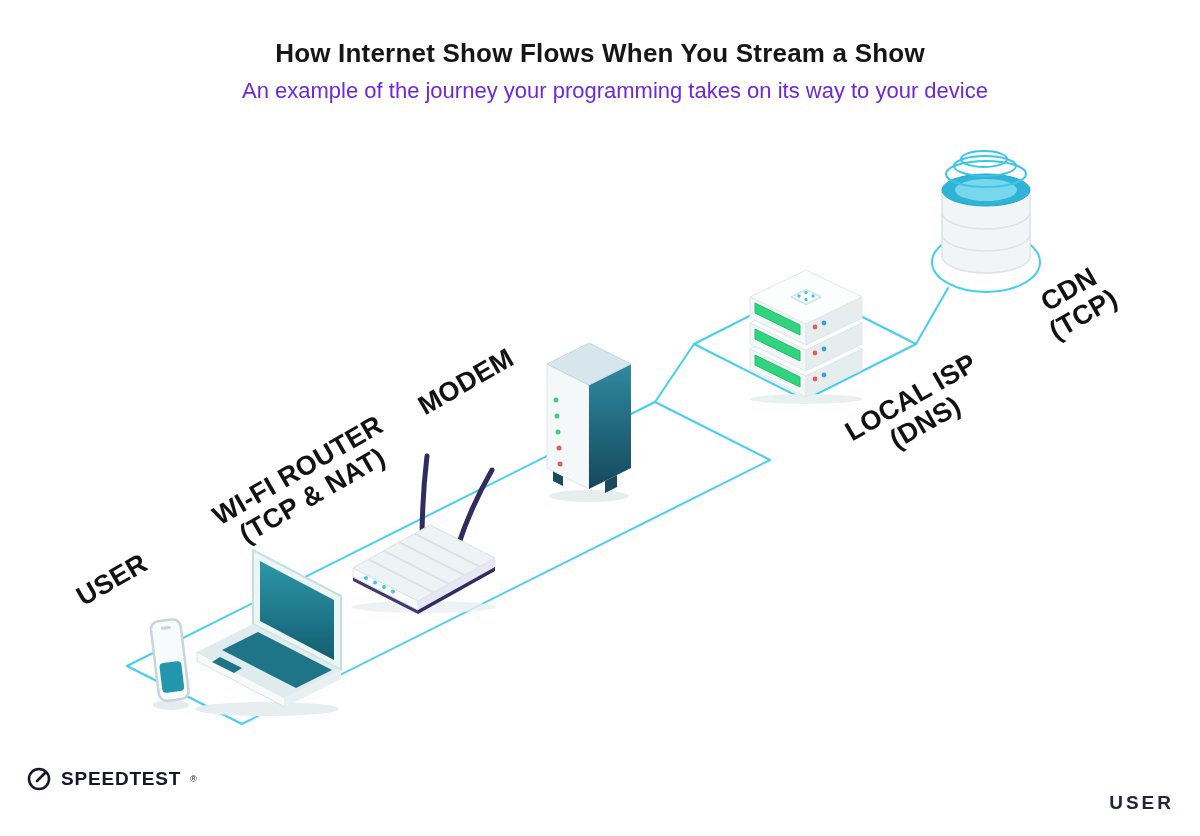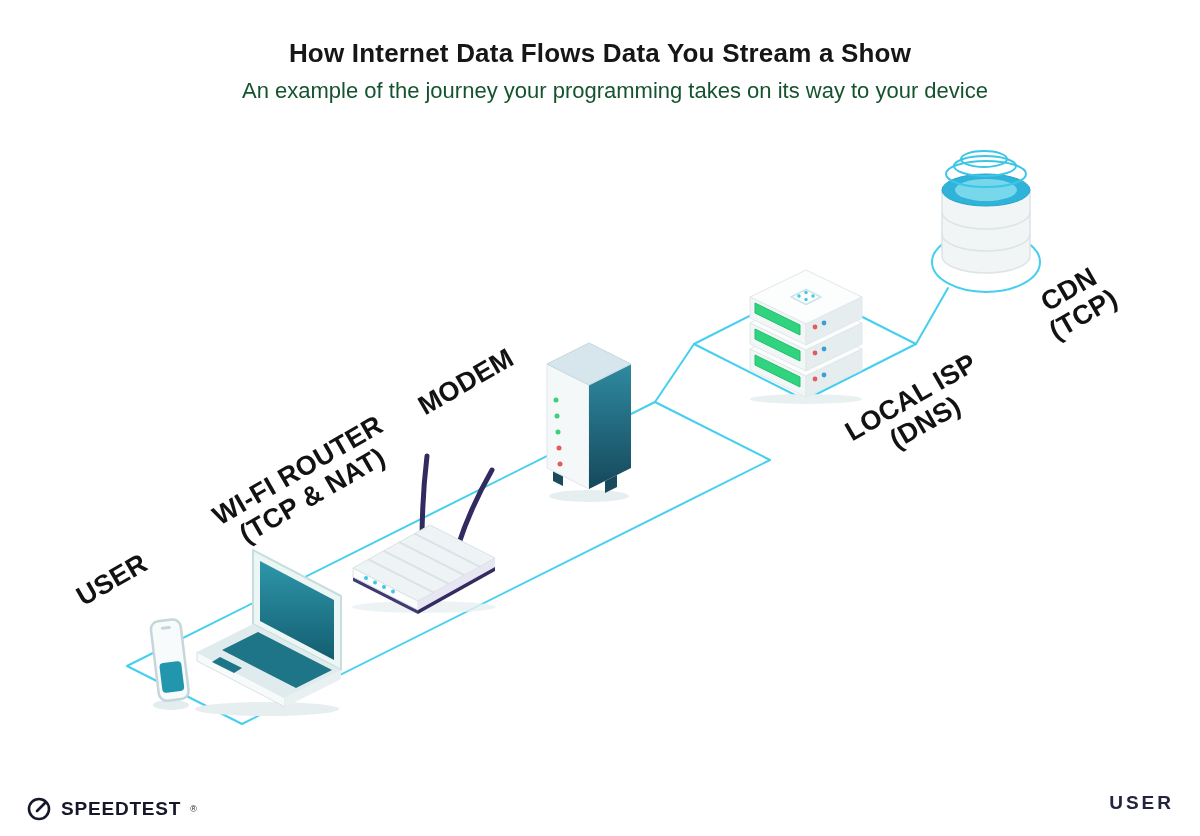--- a/index.html
+++ b/index.html
@@ -1,21 +1,21 @@
 <!DOCTYPE html>
 <html><head>
 <meta charset="utf-8">
 <style>
   * { margin:0; padding:0; box-sizing:border-box; }
   body { background:#ffffff; font-family:"Liberation Sans", sans-serif; }
   .stage { position:relative; width:1200px; height:836px; margin:0 auto; background:#ffffff; overflow:hidden; }
 
   .hdr { position:absolute; top:38px; left:0; width:100%; text-align:center; z-index:4; }
   .title { font-size:26px; font-weight:700; color:#161616; letter-spacing:.2px; }
-  .subtitle { margin-top:9px; font-size:22px; font-weight:400; color:#14532d;padding-left:30px; }
+  .subtitle { margin-top:9px; font-size:22px; font-weight:400; color:#6d28d9;padding-left:30px; }
 
   .paths { position:absolute; left:0; top:0; z-index:1; }
   .p { fill:none; stroke:#45cfee; stroke-width:2; stroke-linejoin:round; stroke-linecap:round; }
 
   .device { position:absolute; z-index:2; }
   .dev-user-phone  { left:146px; top:612px; }
   .dev-user-laptop { left:192px; top:548px; }
   .dev-router      { left:346px; top:446px; }
   .dev-modem       { left:543px; top:340px; }
   .dev-isp         { left:744px; top:260px; }
@@ -24,32 +24,32 @@
   .node-label { position:absolute; z-index:3; transform:translate(-50%,-50%) rotate(-30deg);
                 font-weight:700; font-size:27px; color:#121212; text-align:center;
                 line-height:1.06; white-space:nowrap; letter-spacing:.3px; }
   .lbl-user   { left:112px; top:580px; }
   .lbl-router { left:305px; top:483px; }
   .lbl-modem  { left:466px; top:382px; }
   .lbl-isp    { left:918px; top:410px; }
   .lbl-cdn    { left:1076px; top:302px; }
   .node-label .sub { display:block; }
 
-  .footer-left { position:absolute; left:26px; top:796px; display:flex; align-items:center; gap:9px; z-index:4; }
+  .footer-left { position:absolute; left:26px; top:766px; display:flex; align-items:center; gap:9px; z-index:4; }
   .speedtest-text { font-size:19px; font-weight:700; letter-spacing:.8px; color:#15172b; }
   .tm { font-size:9px; vertical-align:top; color:#15172b; }
   .footer-right { position:absolute; right:26px; top:792px; font-size:19px; font-weight:600; letter-spacing:3px; color:#23243f; z-index:4; }
 </style>
 </head>
 <body>
 
 <div class="stage">
 
   <div class="hdr">
-    <div class="title">How Internet Data Flows Data You Stream a Show</div>
+    <div class="title">How Internet Show Flows When You Stream a Show</div>
     <div class="subtitle">An example of the journey your programming takes on its way to your device</div>
   </div>
 
   <svg class="paths" width="1200" height="836">
     <polygon class="p" points="127,666 655,402 770,460 242,724"></polygon>
     <polyline class="p" points="655,402 694,344"></polyline>
     <polygon class="p" points="694,344 805,288 916,344 805,400"></polygon>
     <polyline class="p" points="916,344 948,288"></polyline>
     <ellipse class="p" cx="986" cy="262" rx="54" ry="30"></ellipse>
   </svg>

